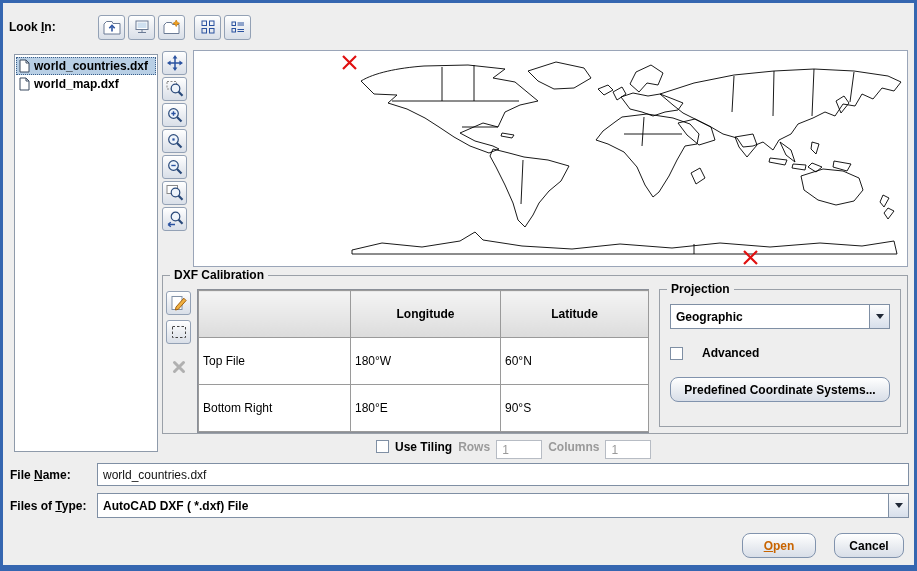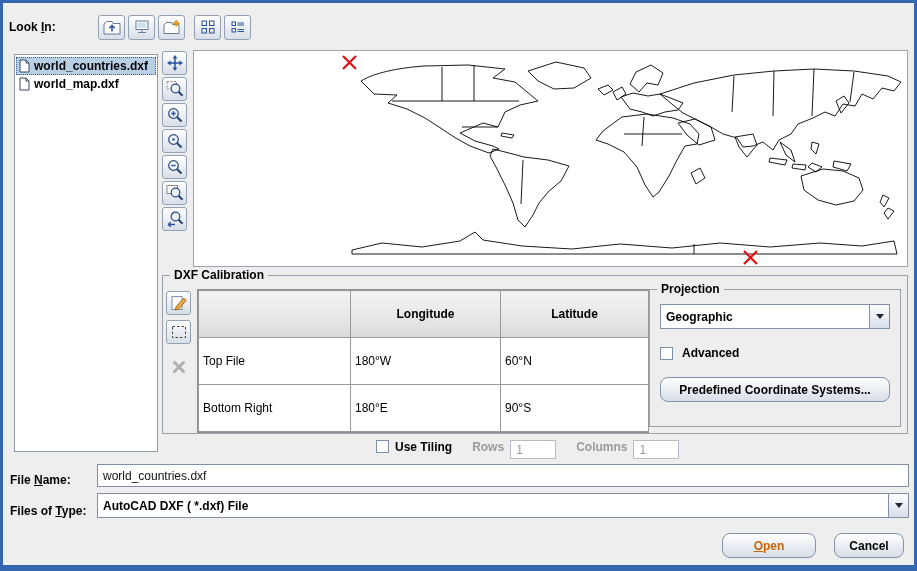--- a/index.html
+++ b/index.html
@@ -85,39 +85,39 @@
   .cal-toolbar { width:31px; flex:none; display:flex; flex-direction:column; gap:5px; align-items:flex-start; padding-top:2px; }
   .cal-toolbar .tbtn:last-child { margin-top:6px; }
 
   .table-wrap { width:452px; flex:none; align-self:flex-start; border:1px solid #8a8f98; background:#fff; }
   table { border-collapse:collapse; width:450px; table-layout:fixed; }
   th, td { border:1px solid #9a9a9a; padding:16px 4px; overflow:hidden; white-space:nowrap; }
   th { height:18px; background:linear-gradient(180deg,#f4f4f4,#dcdcdc); font:bold 12px "Liberation Sans",sans-serif; text-align:center; }
   td { height:16px; font:normal 12px "Liberation Sans",sans-serif; background:#fff; }
   col.c0 { width:152px; } col.c1 { width:150px; } col.c2 { width:148px; }
 
-  .projection { flex:1; padding:14px 10px 10px; }
-  .adv-row { display:flex; align-items:center; gap:9px; margin-top:17px; }
+  .projection { margin-left:10px; flex:1; padding:14px 10px 10px; }
+  .adv-row { display:flex; align-items:center; gap:19px; margin-top:17px; }
   .predef-btn { width:100%; margin-top:17px; }
 
   
   .tiling { position:absolute; left:147px; top:437px; width:746px; height:22px; display:flex; align-items:flex-start; gap:6px; padding-left:226px; }
   .tiling .dis { color:#9a9a9a; }
-  .tiling .ml { margin-left:14px; }
+  .tiling .ml { margin-left:0; }
   .tiling input { width:46px; height:19px; }
 
   
-  .row { position:absolute; left:7px; width:899px; height:25px; display:flex; align-items:flex-end; }
+  .row { position:absolute; left:7px; width:899px; height:25px; display:flex; align-items:center; }
   .row .lbl { width:87px; flex:none; }
   .row-filename { top:459px; }
   .row-filetype { top:490px; }
   .row .txt, .row .combo { flex:1; }
 
   .actions { position:absolute; right:10px; top:530px; display:flex; gap:8px; }
-  .btn-open { width:94px; color:#c86400; }
+  .btn-open { width:74px; color:#c86400; }
   .btn-cancel { width:70px;margin-left:10px; }
 
   svg { display:block; }
 </style>
 </head>
 <body>
 
 <div class="dialog">
 
   <div class="topbar">

